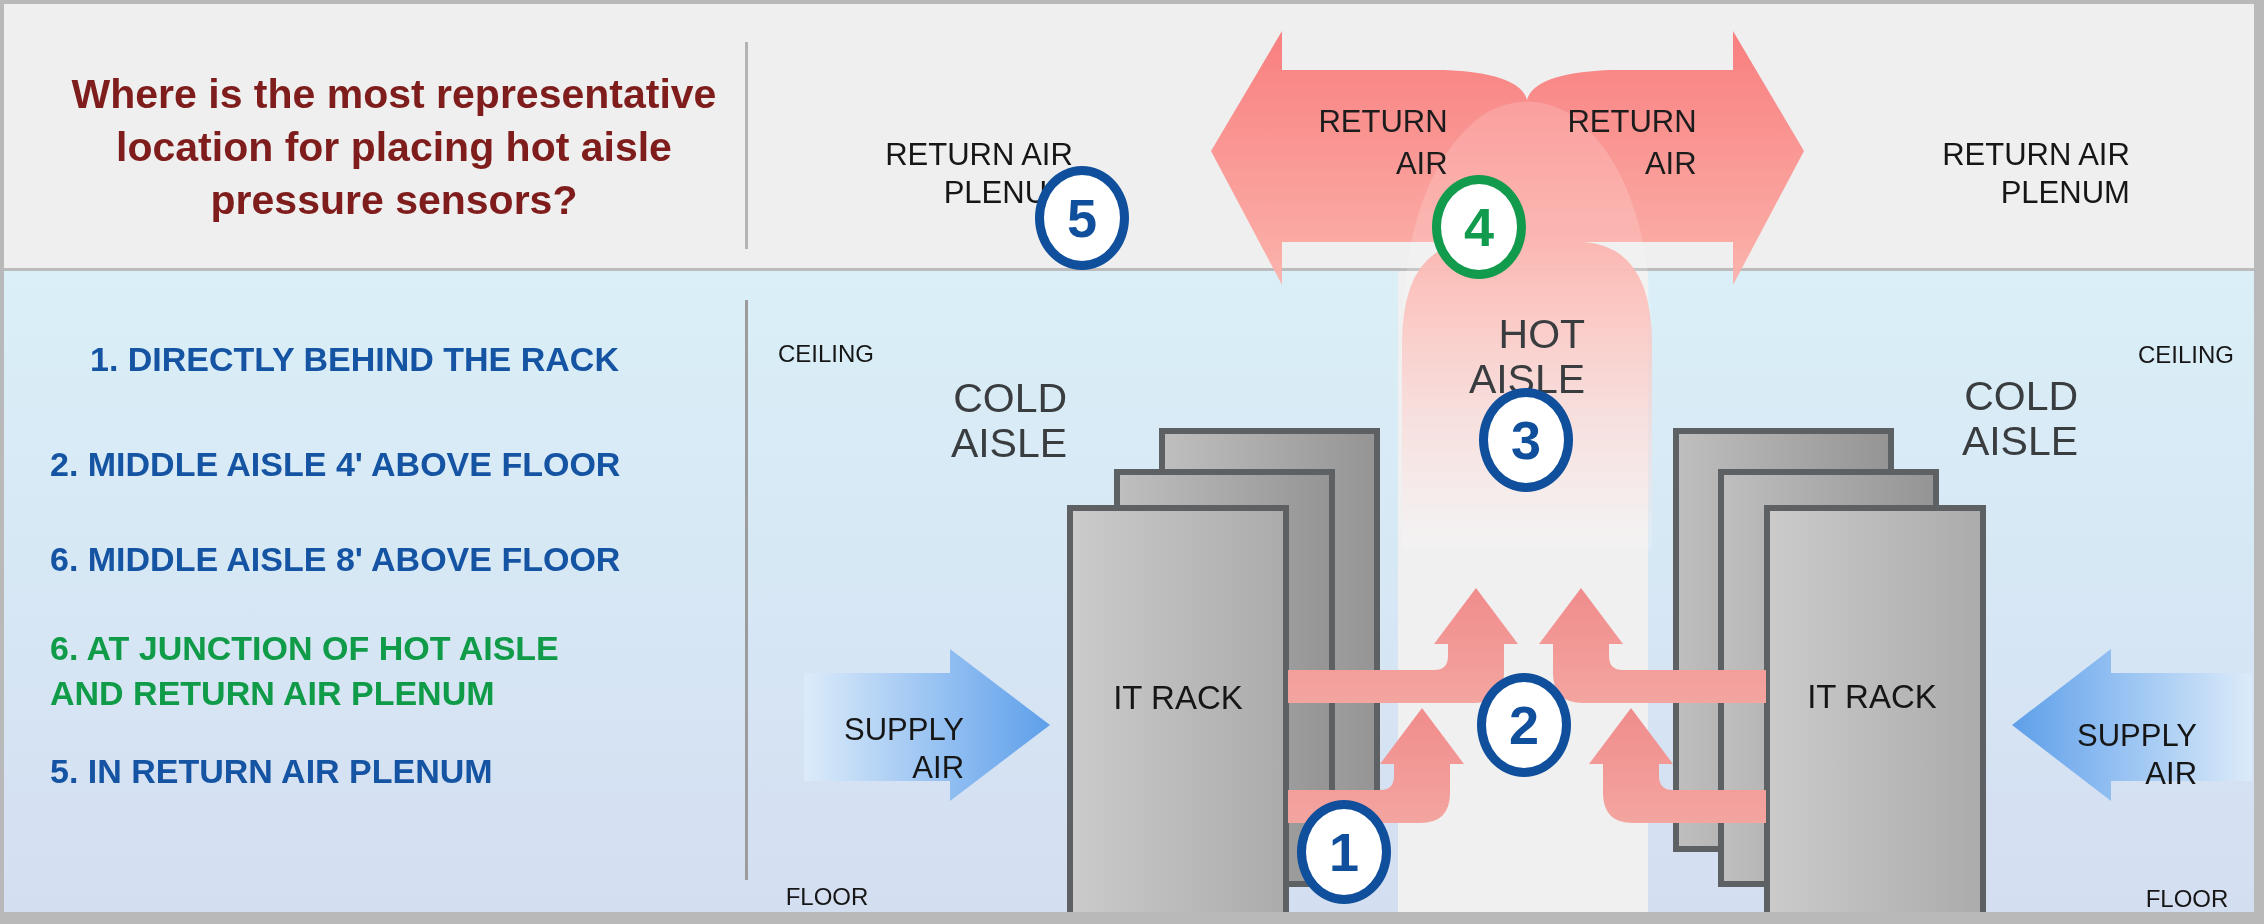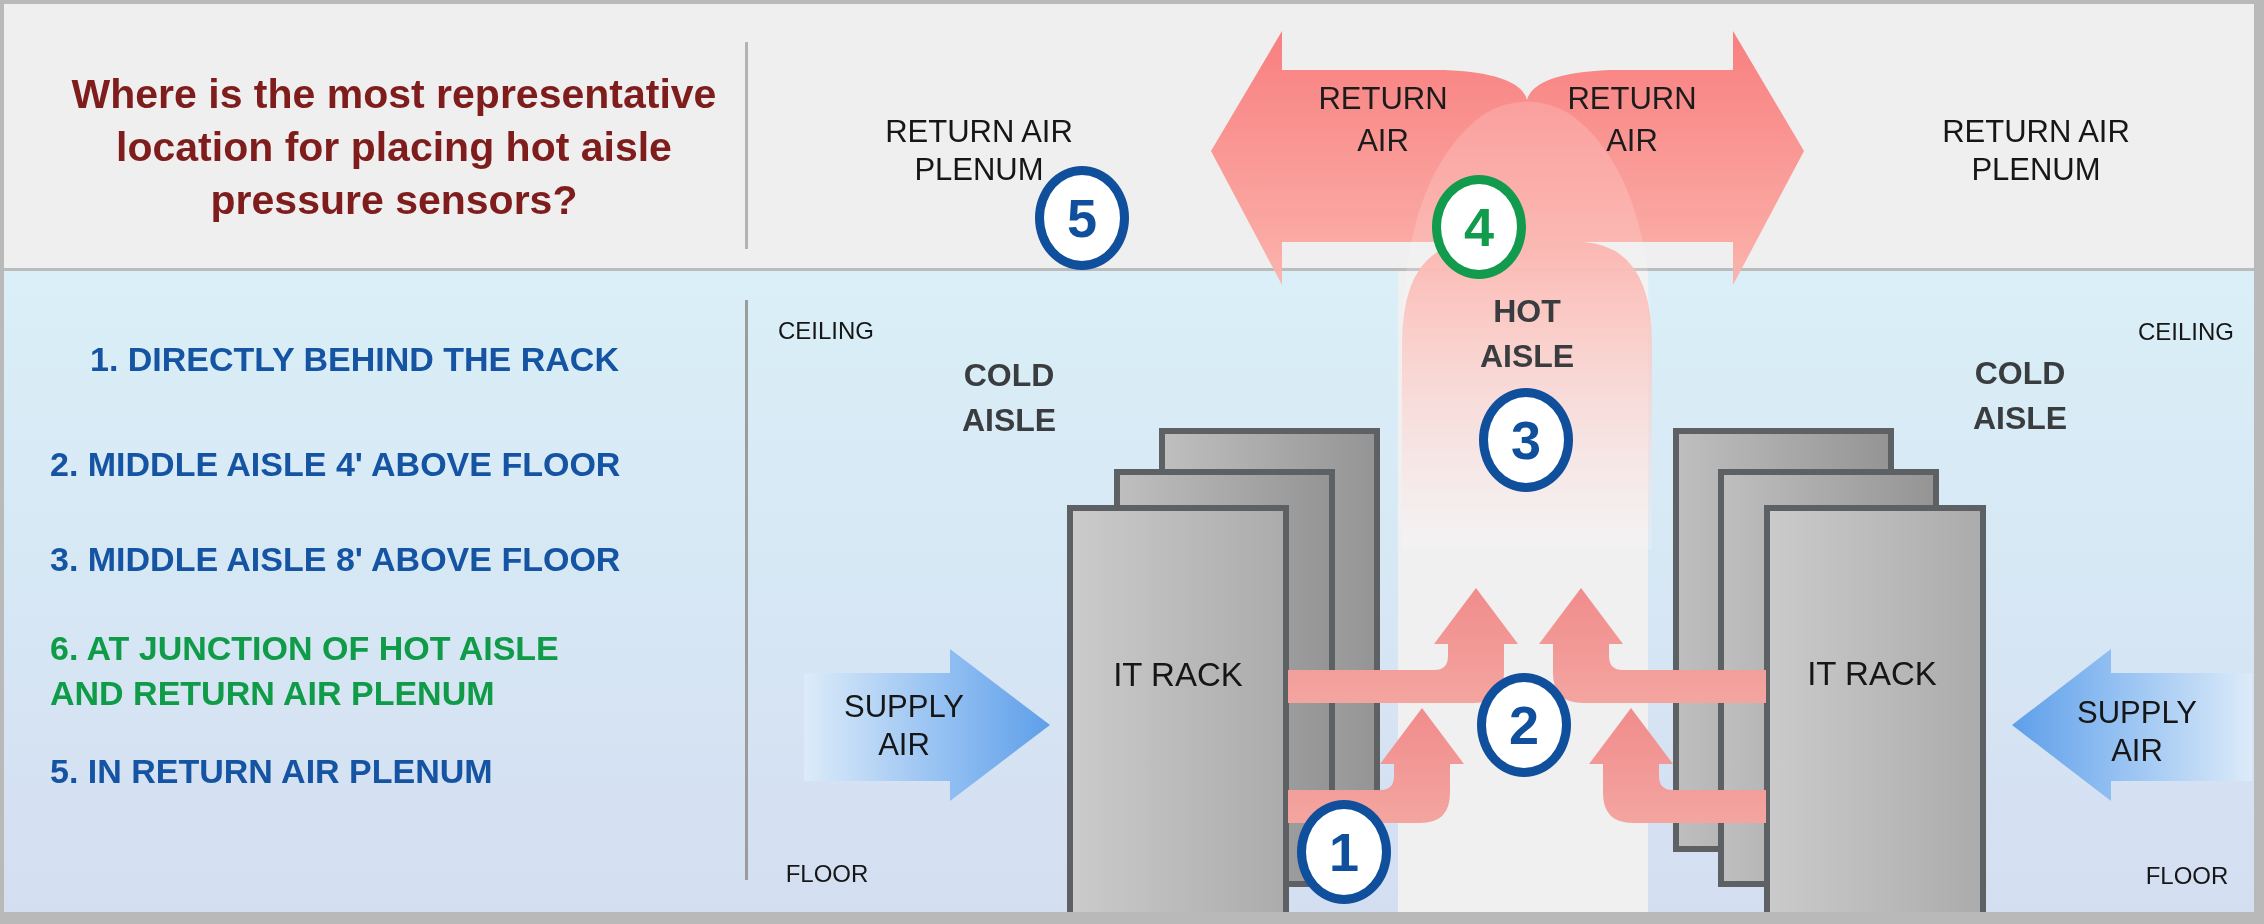--- a/index.html
+++ b/index.html
@@ -12,27 +12,27 @@
   .top-band{position:absolute;left:0;top:0;width:2256px;height:267px;background:#efefef;}
   .room{position:absolute;left:0;top:267px;width:2256px;height:641px;
         background:linear-gradient(180deg,#daeff7 0%,#d7e8f5 45%,#d4def1 100%);}
   .hot-aisle-col{position:absolute;left:1394px;top:267px;width:250px;height:641px;background:#f1f0f1;}
   .band-sep{position:absolute;left:0;top:264px;width:2256px;height:3px;background:#bcbcbc;}
   .divider-top{position:absolute;left:741px;top:38px;width:3px;height:207px;background:#b3b3b3;}
   .divider-room{position:absolute;left:741px;top:296px;width:3px;height:580px;background:#9c9c9c;}
   svg.overlay{position:absolute;left:0;top:0;}
   
   .txt{position:absolute;white-space:pre-line;color:#161616;}
-  .ctr{transform:translate(-50%,-50%);text-align:center;}
+  .ctr{transform:translate(-50%,-50%);text-align:right;margin-top:23px;}
   .question{left:60px;top:64px;width:660px;font-size:41px;line-height:53px;font-weight:bold;color:#7f1d1d;white-space:pre-line;text-align:center;}
   .opt{position:absolute;left:46px;font-size:34px;line-height:45px;font-weight:bold;white-space:pre-line;}
   .opt1{top:333px}.opt2{top:438px}.opt3{top:533px}.opt4{top:622px}.opt5{top:745px}
   .lbl-plenum{font-size:31px;line-height:38px;}
   .lbl-returnair{font-size:31px;line-height:42px;color:#1c1c1c;}
-  .lbl-aisle{font-size:32px;line-height:45px;font-weight:bold;color:#3a3d3f;}
+  .lbl-aisle{font-size:41px;line-height:45px;font-weight:normal;color:#3a3d3f;}
   .lbl-plain{font-size:24px;}
   .lbl-itrack{font-size:33px;}
   .lbl-supply{font-size:31px;line-height:38px;}
   
   .marker{position:absolute;width:94px;height:104px;background:#ffffff;border:9px solid #0f4f9c;
           border-radius:50%;display:flex;align-items:center;justify-content:center;
           font-size:54px;font-weight:bold;color:#0f4f9c;box-sizing:border-box;}
   .m1{left:1293px;top:796px}.m2{left:1473px;top:669px}.m3{left:1475px;top:384px}
   .m4{left:1428px;top:171px}.m5{left:1031px;top:162px}
 </style>
@@ -104,21 +104,21 @@
       <path d="M1284,786 L1376,786 Q1390,786 1390,772 L1390,760 L1376,760 L1418,704 L1460,760 L1446,760 L1446,789 Q1446,819 1416,819 L1284,819 Z"></path>
       <path d="M1762,786 L1669,786 Q1655,786 1655,772 L1655,760 L1669,760 L1627,704 L1585,760 L1599,760 L1599,789 Q1599,819 1629,819 L1762,819 Z"></path>
     </g>
   </svg>
 
   <div class="question txt">Where is the most representative
 location for placing hot aisle
 pressure sensors?</div>
   <div class="opt opt1" style="color: rgb(21, 83, 163); margin-left: 40px;">1. DIRECTLY BEHIND THE RACK</div>
   <div class="opt opt2" style="color: rgb(21, 83, 163);">2. MIDDLE AISLE 4' ABOVE FLOOR</div>
-  <div class="opt opt3" style="color: rgb(21, 83, 163);">3. MIDDLE AISLE 8' ABOVE FLOOR</div>
+  <div class="opt opt3" style="color: rgb(21, 83, 163);">6. MIDDLE AISLE 8' ABOVE FLOOR</div>
   <div class="opt opt4" style="color: rgb(15, 155, 72);">6. AT JUNCTION OF HOT AISLE
 AND RETURN AIR PLENUM</div>
   <div class="opt opt5" style="color: rgb(21, 83, 163);">5. IN RETURN AIR PLENUM</div>
 
   <div class="txt ctr lbl-plenum" style="left:975px;top:147px">RETURN AIR
 PLENUM</div>
   <div class="txt ctr lbl-plenum" style="left:2032px;top:147px">RETURN AIR
 PLENUM</div>
   <div class="txt ctr lbl-returnair" style="left:1379px;top:116px">RETURN
 AIR</div>

